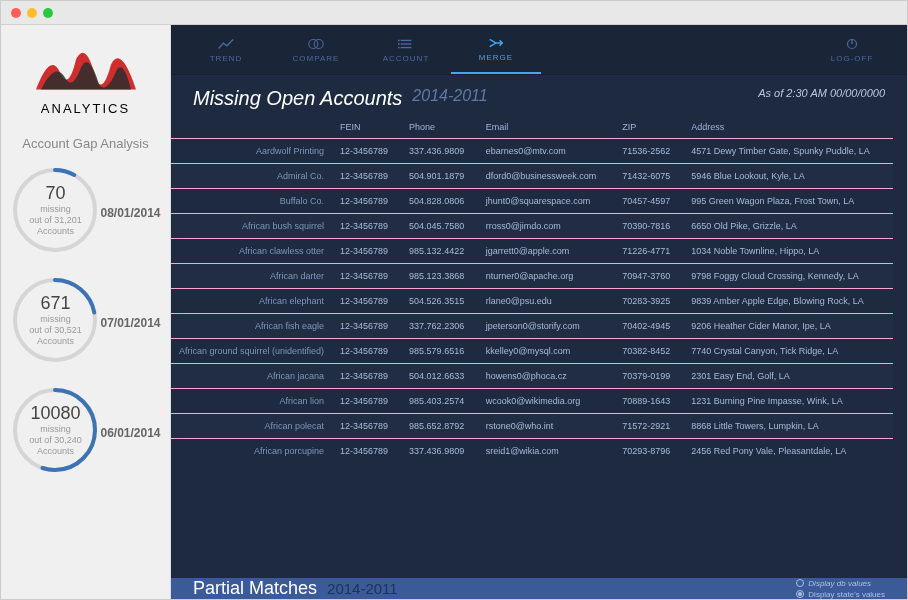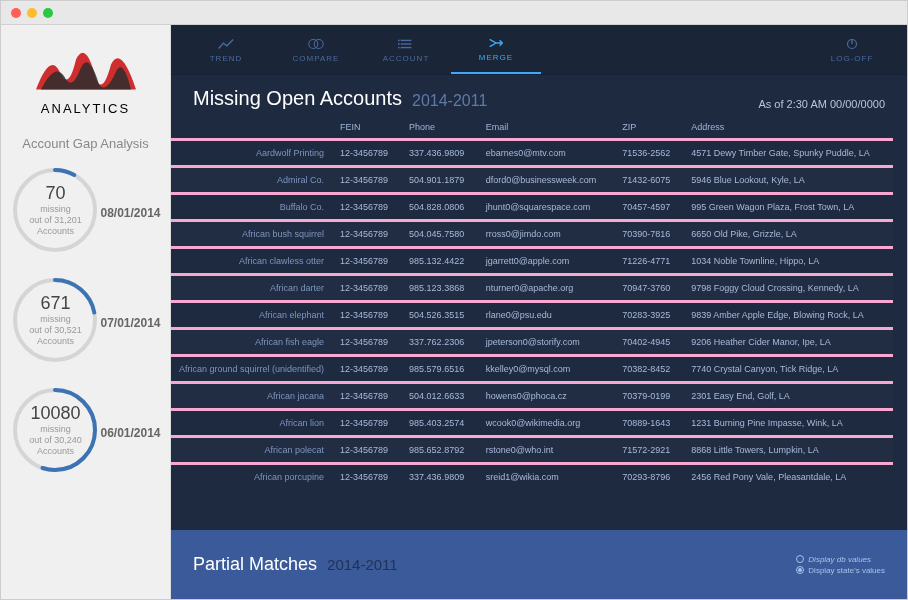--- a/index.html
+++ b/index.html
@@ -25,33 +25,33 @@
 .ring-inner { position: absolute; inset: 0; display: flex; flex-direction: column; align-items: center; justify-content: center; }
 .ring-num { font-size: 18px; color: #444; font-weight: 300; }
 .ring-lbl { font-size: 9px; color: #999; line-height: 1.2; text-align: center; }
 .gap-date { font-size: 12px; color: #666; margin-top: 6px; font-weight: 600; }
 .main { flex: 1; background: #1e2a40; display: flex; flex-direction: column; overflow: hidden; }
 .topnav { height: 50px; background: #1a2538; display: flex; align-items: stretch; padding: 0 10px; border-bottom: 1px solid #14203a; }
 .nav-item { display: flex; flex-direction: column; align-items: center; justify-content: center; width: 90px; color: #4b6a9e; font-size: 8px; letter-spacing: 1px; cursor: pointer; gap: 3px; }
 .nav-item.active { color: #3fa9f5; border-bottom: 2px solid #3fa9f5; }
 .nav-item svg { width: 18px; height: 14px; }
 .nav-spacer { flex: 1; }
-.header-row { display: flex; align-items: flex-end; padding: 12px 22px 6px; }
+.header-row { display: flex; align-items: flex-start; padding: 12px 22px 6px; font-style: italic; }
 .header-title { font-size: 20px; color: #fff; font-weight: 300; }
 .header-years { font-size: 16px; color: #5e7aa5; font-weight: 300; margin-left: 10px; }
 .header-asof { margin-left: auto; font-size: 11px; color: #b8c5dc; font-weight: 300; }
 .table-wrap { flex: 1; overflow-y: auto; padding: 0 14px 8px 0; }
 table { width: 100%; border-collapse: collapse; font-size: 9px; }
 thead th { color: #9fb4d9; font-weight: 400; text-align: left; padding: 6px 8px; font-size: 9px; }
 thead th:first-child { text-align: right; width: 130px; }
-tbody tr { border-top: 3px solid #f9a8d4; }
+tbody tr { border-top: 1px solid #f9a8d4; }
 tbody tr:nth-child(even) { background: rgba(255,255,255,0.015); }
 tbody td { color: #a7bad9; padding: 7px 8px; white-space: nowrap; }
 tbody td:first-child { text-align: right; color: #7d95bd; width: 130px; }
-.partial-bar { background: #3a5a9a; padding: 24px 22px; display: flex; align-items: center; }
+.partial-bar { background: #3a5a9a; padding: 0 22px; display: flex; align-items: center; }
 .partial-title { font-size: 18px; color: #fff; font-weight: 300; }
 .partial-years { font-size: 15px; color: #213352; font-weight: 300; margin-left: 10px; }
 .radio-group { margin-left: auto; display: flex; flex-direction: column; gap: 2px; }
 .radio-opt { font-size: 8px; color: #a8c1e8; display: flex; align-items: center; gap: 4px; cursor: pointer; }
 .radio-dot { width: 8px; height: 8px; border: 1px solid #a8c1e8; border-radius: 50%; display: inline-flex; align-items: center; justify-content: center; }
 .radio-dot.sel::after { content: ""; width: 4px; height: 4px; background: #a8c1e8; border-radius: 50%; }
 .radio-opt.italic { font-style: italic; }
 .table-wrap::-webkit-scrollbar { width: 8px; }
 .table-wrap::-webkit-scrollbar-track { background: #1a2538; }
 .table-wrap::-webkit-scrollbar-thumb { background: #3a4d6e; border-radius: 4px; }

